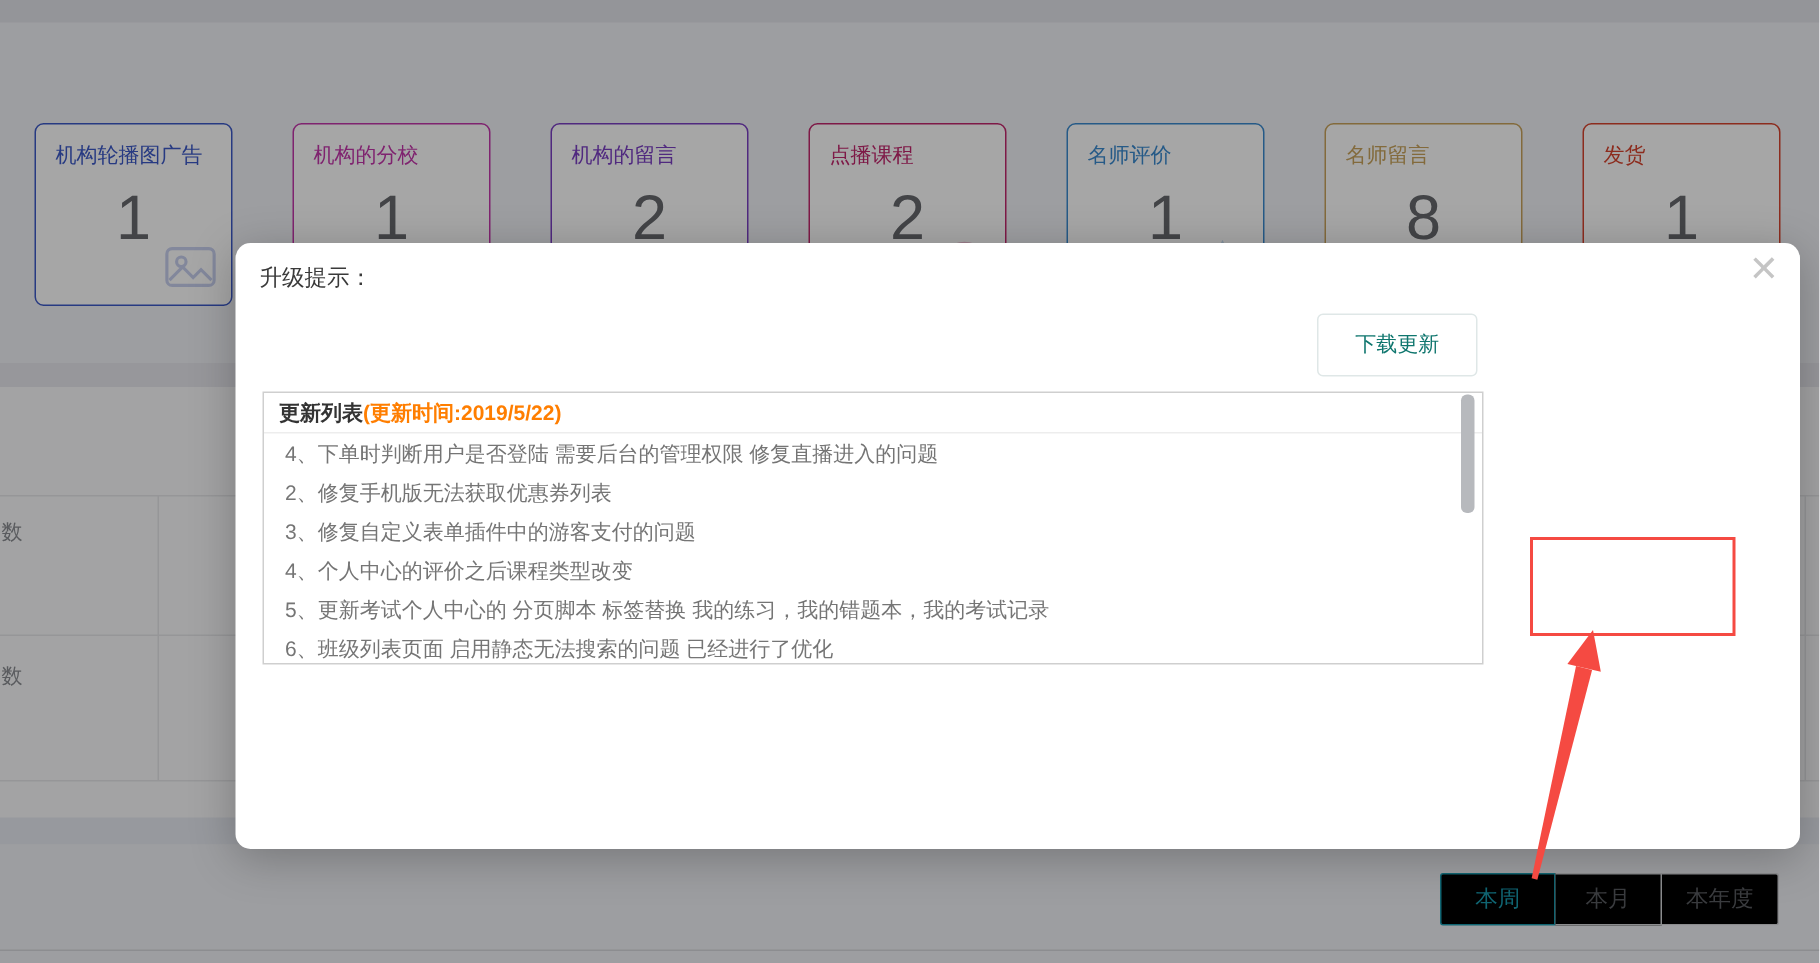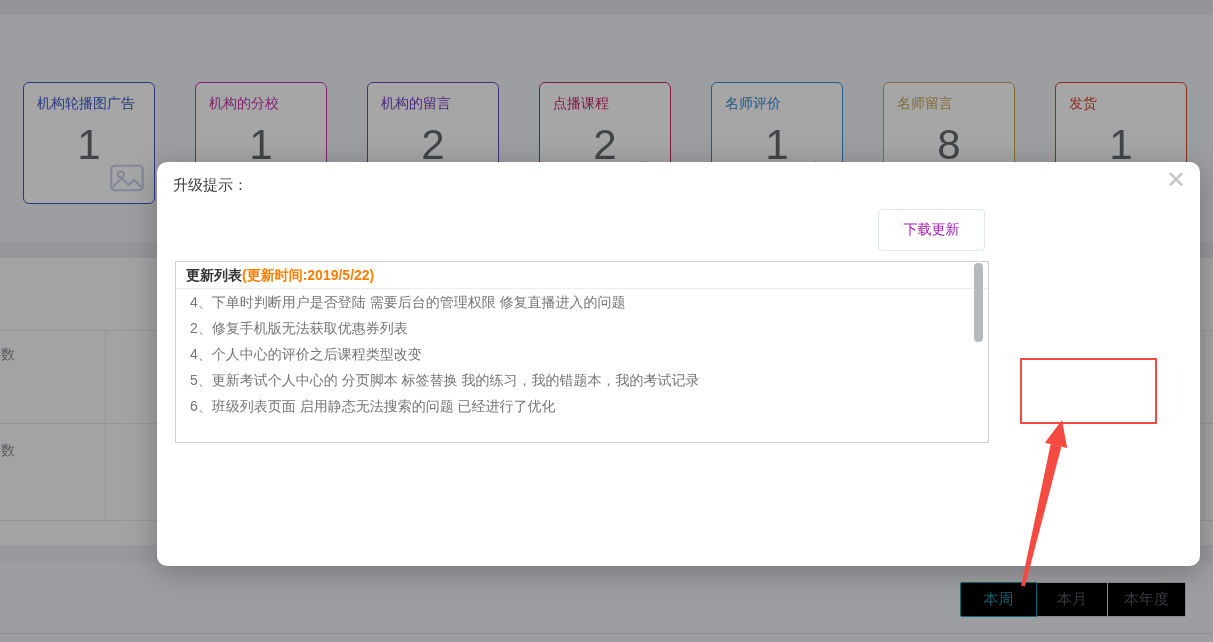--- a/index.html
+++ b/index.html
@@ -44,21 +44,21 @@
   .modal-close { position:absolute; right:14px; top:6px; font-size:24px; color:#c5c5c5; cursor:pointer; line-height:1; font-weight:300; }
 
   .info-row { position:absolute; left:0; top:59px; width:100%; height:20px; font-size:14px; color:#666; }
   .info-row .blk { position:absolute; white-space:nowrap; }
   .b1 { left:16px; } .b2 { left:242px; } .b3 { left:576px; }
   .idx { color:#333; font-weight:bold; }
   .v-green { color:#2da02d; }
   .v-red { color:#ff3b3b; }
 
   .download-btn { position:absolute; left:721px; top:47px; width:107px; height:42px; background:#fff;
-                  border:1px solid #dfe7e7; border-radius:4px; font-size:14px; color:#a21caf;
+                  border:1px solid #dfe7e7; border-radius:4px; font-size:14px; color:#0f766e;
                   display:flex; align-items:center; justify-content:center; cursor:pointer; }
 
   .update-box { position:absolute; left:18px; top:99px; width:814px; height:182px; border:1px solid #cfcfcf; overflow:hidden; }
   .update-header { height:27px; line-height:27px; padding-left:10px; font-size:14px; font-weight:bold; color:#333;
                    border-bottom:1px solid #ededed; }
   .update-header .hdr-time { color:#ff7e00; }
   .update-item { height:26px; line-height:26px; padding-left:14px; font-size:14px; color:#757575; white-space:nowrap; }
 
   .box-scrollbar { position:absolute; left:817px; top:101px; width:9px; height:79px; background:#b7b9bd; border-radius:4px; z-index:25; cursor:grab; }
 
@@ -176,20 +176,21 @@
   <div class="modal-title">升级提示：</div>
   <div class="modal-close">✕</div>
 
 
   <button class="download-btn">下载更新</button>
 
   <div class="update-box">
     <div class="update-header"><span>更新列表</span><span class="hdr-time">(更新时间:2019/5/22)</span></div>
     <div class="update-item">4、下单时判断用户是否登陆 需要后台的管理权限 修复直播进入的问题</div>
     <div class="update-item">2、修复手机版无法获取优惠券列表</div>
+    <div class="update-item">3、修复自定义表单插件中的游客支付的问题</div>
     <div class="update-item">4、个人中心的评价之后课程类型改变</div>
     <div class="update-item">5、更新考试个人中心的 分页脚本 标签替换 我的练习，我的错题本，我的考试记录</div>
     <div class="update-item">6、班级列表页面 启用静态无法搜索的问题 已经进行了优化</div>
 
   </div>
 
   <div class="box-scrollbar"></div>
 
   <div class="anno-rect"></div>
   <svg class="anno-arrow" viewBox="0 0 80 185">

